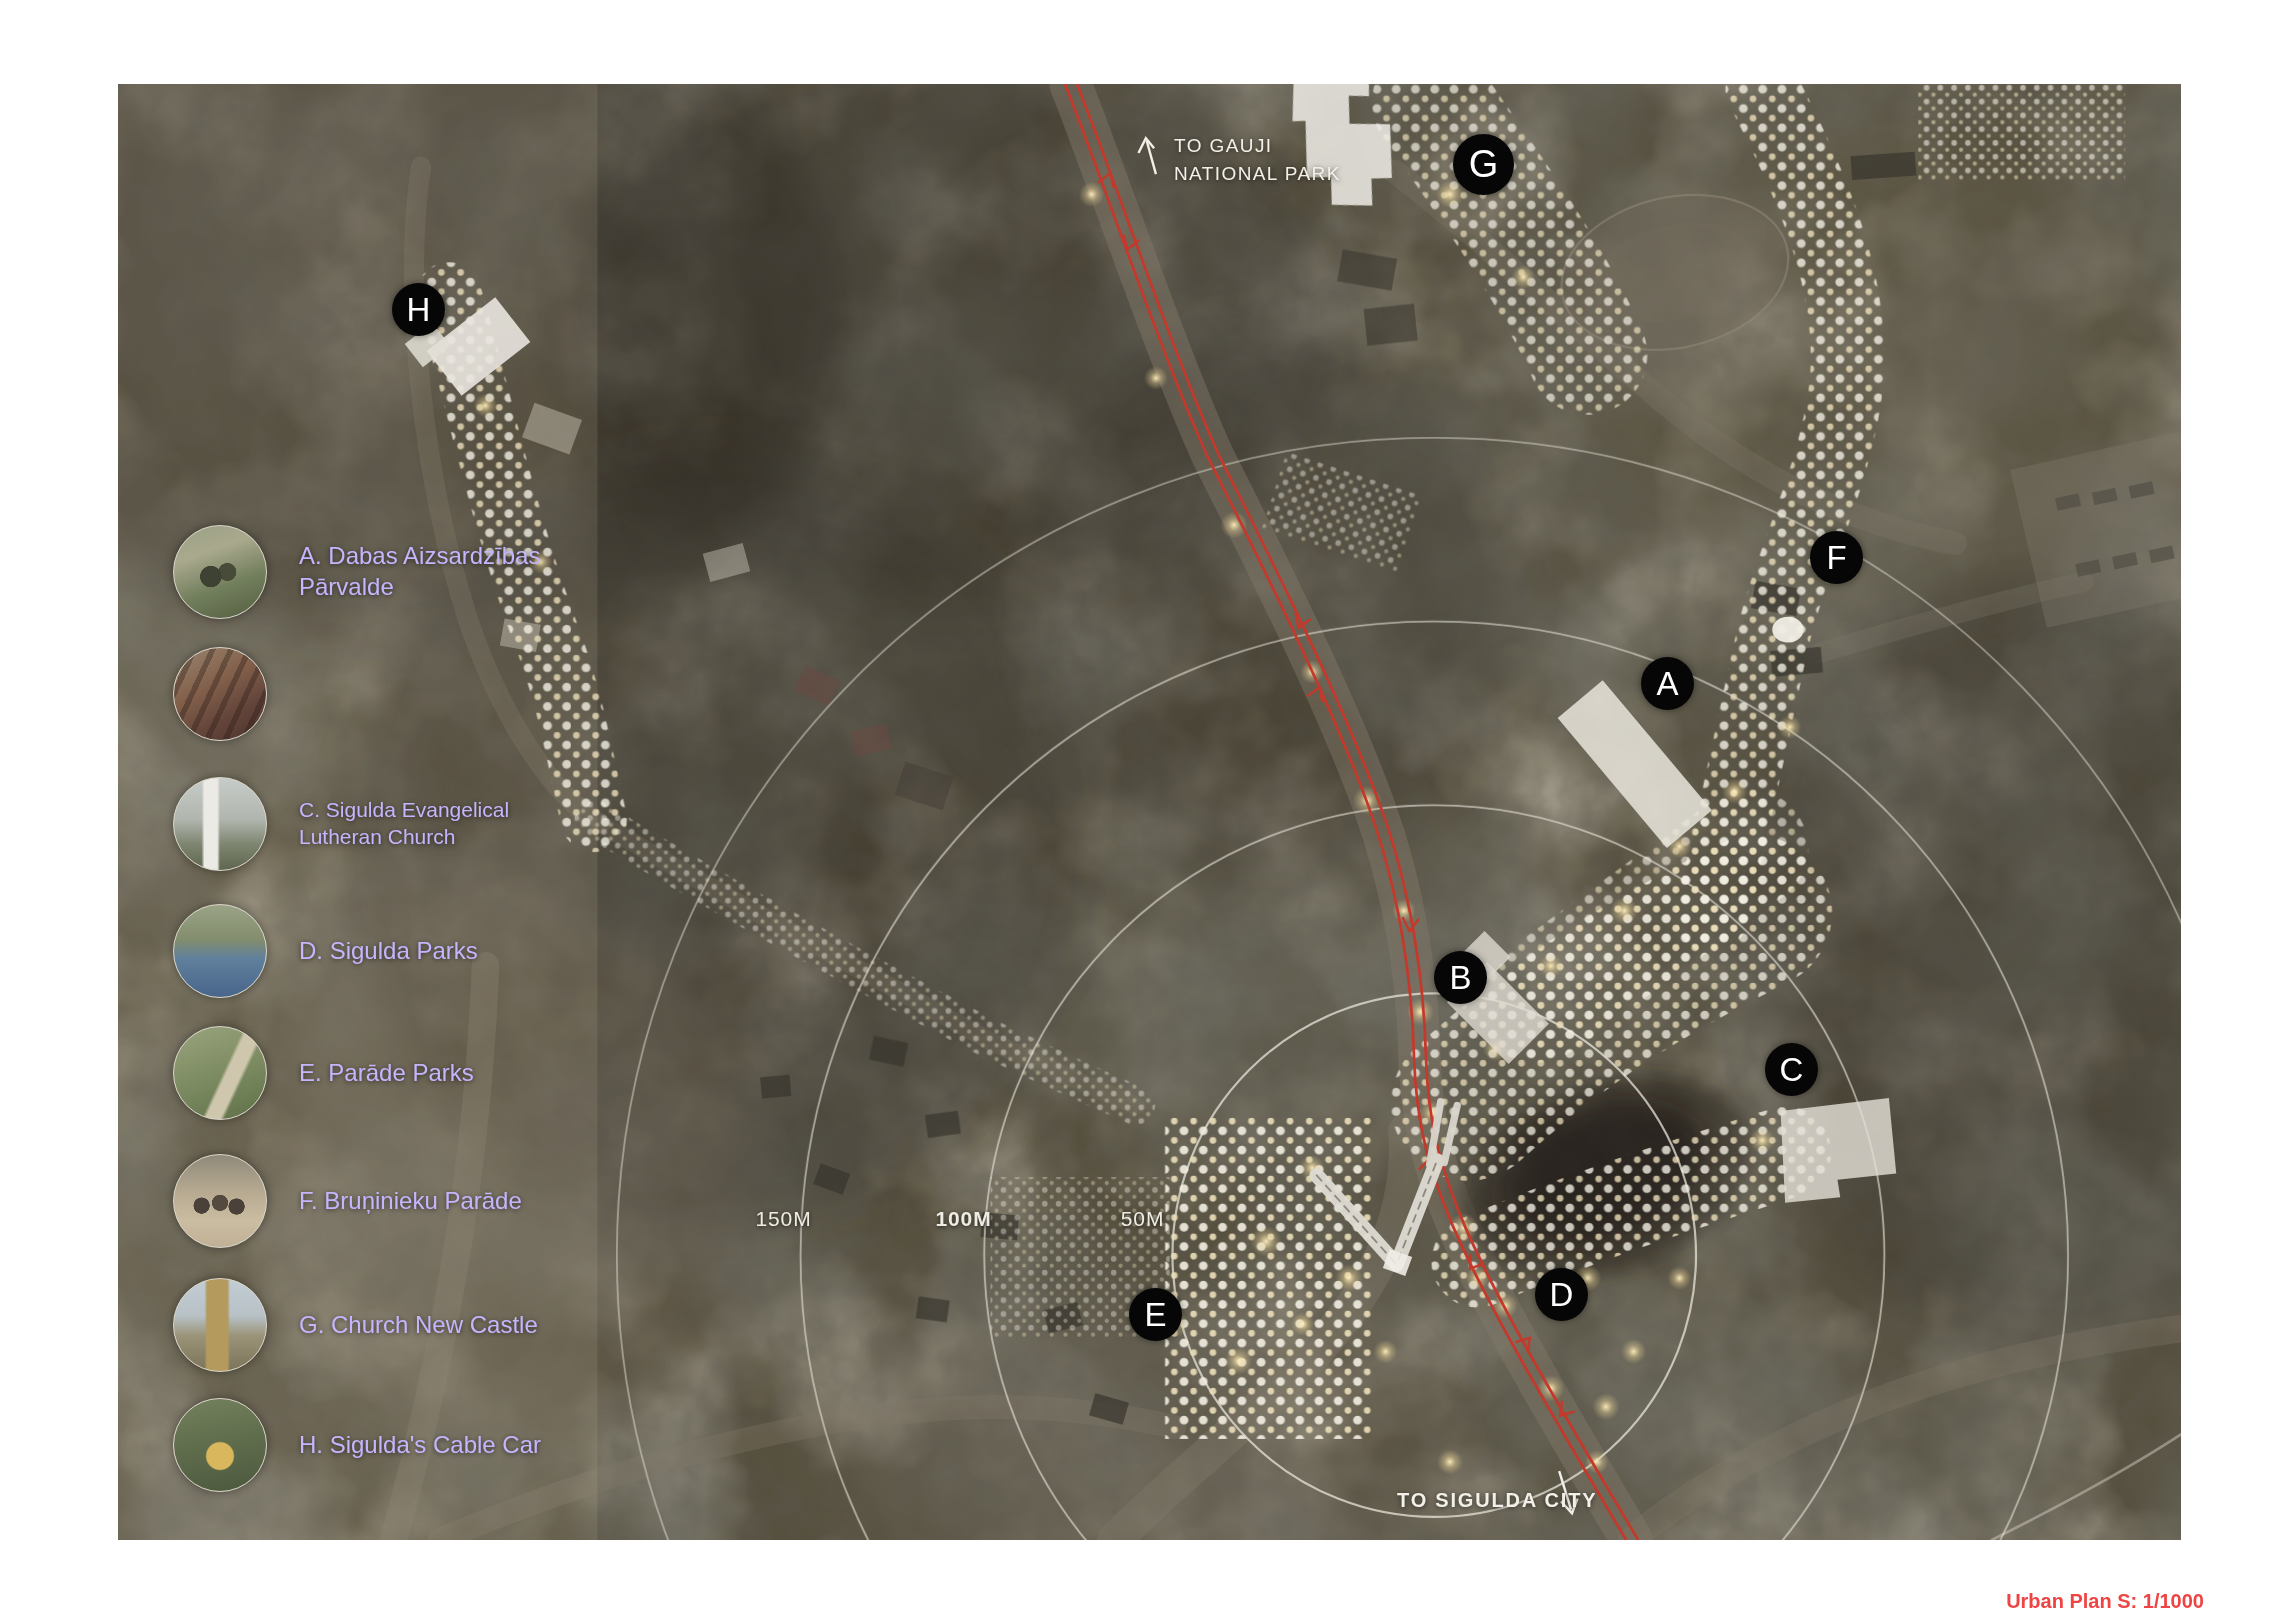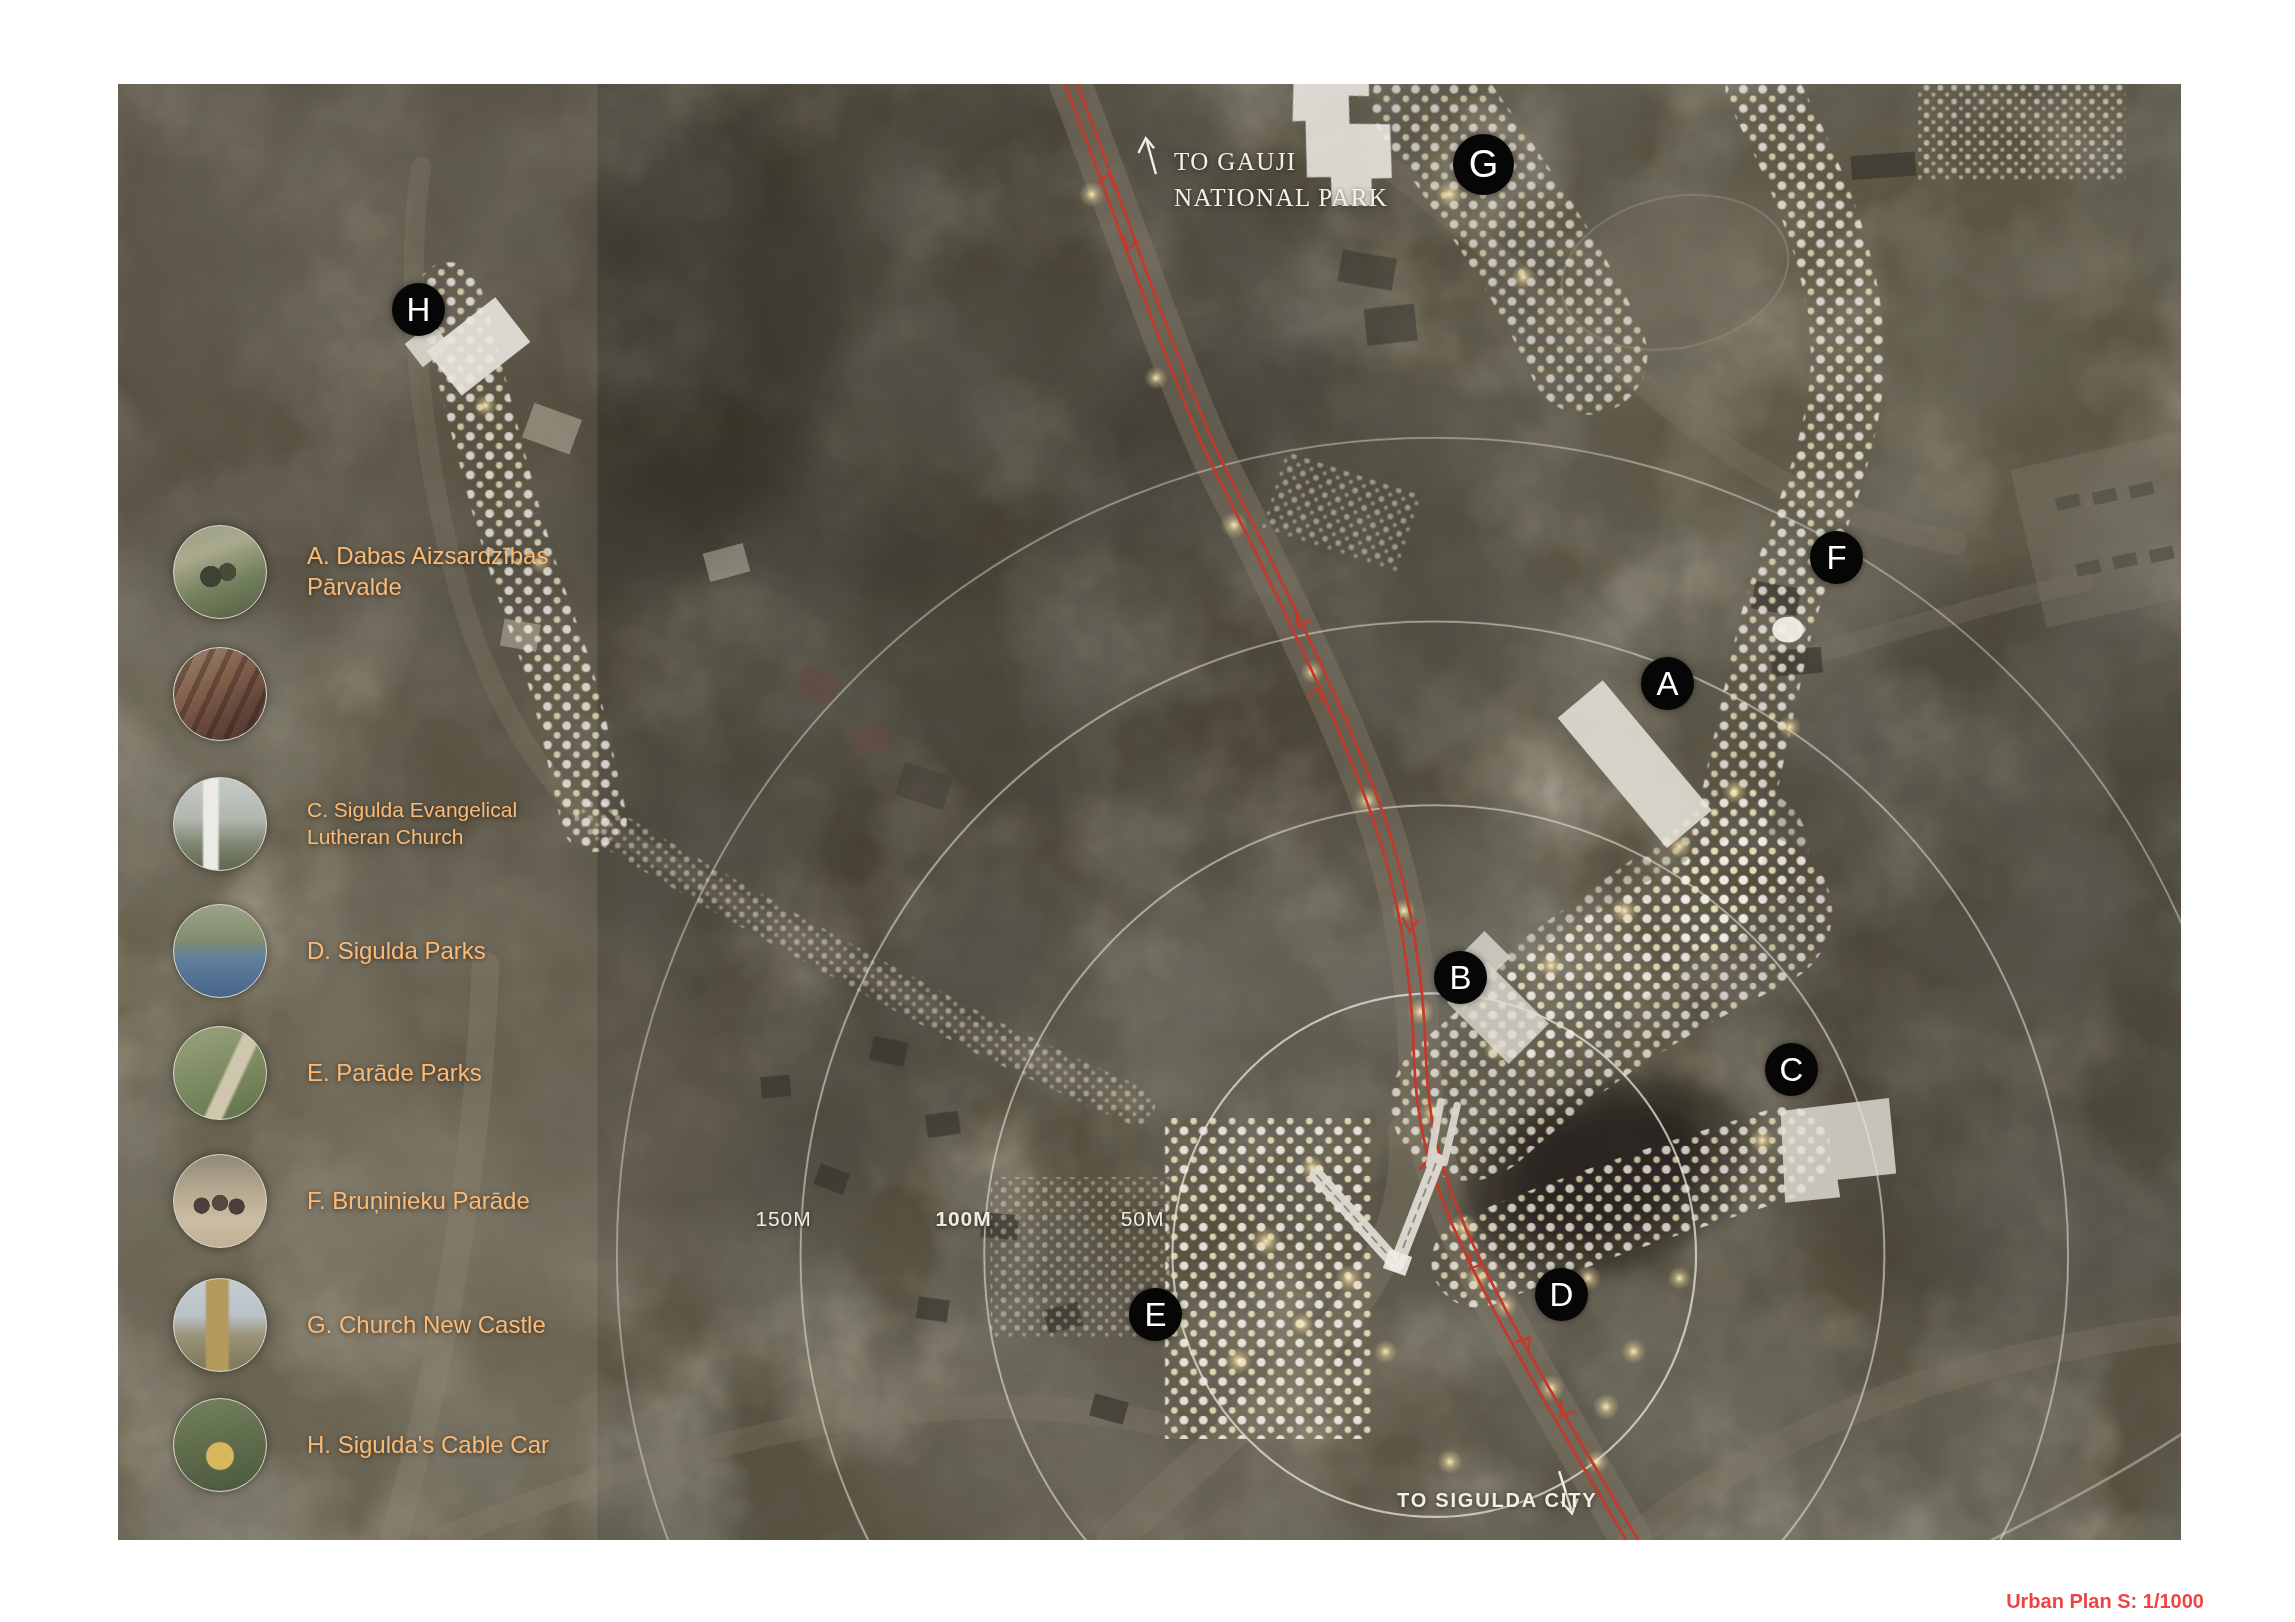--- a/index.html
+++ b/index.html
@@ -5,21 +5,21 @@
   html,body{margin:0;padding:0;background:#ffffff;}
   #page{position:relative;width:2296px;height:1623px;background:#ffffff;overflow:hidden;
         font-family:"Liberation Sans", sans-serif;}
   #map{position:absolute;left:118px;top:84px;width:2063px;height:1456px;background:#56503f;overflow:hidden;}
   #map svg{position:absolute;left:0;top:0;}
 
   
   .legend-item{position:absolute;left:55px;display:flex;align-items:center;}
   .thumb{width:92px;height:92px;border-radius:50%;border:1.8px solid #d9d5c9;flex:none;
          box-shadow:0 0 9.2px rgba(0,0,0,.4);}
-  .legend-label{margin-left:40px;width:262px;color:#fdba74;font-size:24px;line-height:1.28;
+  .legend-label{margin-left:32px;width:262px;color:#c4b5fd;font-size:24px;line-height:1.28;
                 text-shadow:0 0.9px 5.5px rgba(0,0,0,.6);}
   .legend-item.small .legend-label{font-size:21px;}
   .thumb-a{background:radial-gradient(circle 11px at 40% 55%, #3d4233 95%, transparent), radial-gradient(circle 9.2px at 58% 50%, #474b38 95%, transparent), linear-gradient(160deg,#98a083 0%,#aaa98e 30%,#73805e 62%,#525d3e 100%);}
   .thumb-b{background:repeating-linear-gradient(115deg, rgba(40,25,20,.35) 0 5.5px, transparent 5.5px 16.5px), linear-gradient(150deg,#9b8670 0%,#82604b 40%,#63443a 70%,#4c342c 100%);}
   .thumb-c{background:linear-gradient(90deg, transparent 30%, #eceae4 33% 47%, transparent 50%), linear-gradient(180deg,#c6cbc8 0%,#b0b6ae 45%,#7e8671 72%,#5e664f 100%);}
   .thumb-d{background:linear-gradient(180deg,#9aa386 0%,#828d6d 38%,#60809d 58%,#48658b 100%);}
   .thumb-e{background:linear-gradient(115deg, transparent 52%, #cfc7ad 55% 66%, transparent 69%), linear-gradient(160deg,#9aa47e 0%,#7a895f 55%,#5e7048 100%);}
   .thumb-f{background:radial-gradient(circle 8.3px at 30% 55%, #4a423a 95%, transparent), radial-gradient(circle 8.3px at 50% 52%, #544a40 95%, transparent), radial-gradient(circle 8.3px at 68% 56%, #4a423a 95%, transparent), linear-gradient(180deg,#8f8a7a 0%,#b5a890 38%,#cbbda1 72%,#bfb096 100%);}
   .thumb-g{background:linear-gradient(90deg, transparent 33%, #b59a5e 36% 58%, transparent 61%), linear-gradient(180deg,#c2cdd4 0%,#b7c1c6 40%,#9b9378 62%,#7c7458 100%);}
   .thumb-h{background:radial-gradient(circle 14.7px at 50% 62%, #d9b75c 90%, transparent), linear-gradient(170deg,#74815d 0%,#5f6c4c 50%,#4c583d 100%);}
@@ -33,21 +33,21 @@
   #mk-d{left:1417px;top:1184px;} #mk-e{left:1011px;top:1204px;} #mk-f{left:1692px;top:447px;}
   #mk-g{left:1335px;top:50px;}  #mk-h{left:274px;top:199px;}
 
   
   .scale-label{position:absolute;width:83px;text-align:center;color:#efece3;font-size:21px;
                letter-spacing:0.9px;text-shadow:0 0.9px 4.6px rgba(0,0,0,.65);}
   #sl-150{left:624px;top:1123px;} #sl-100{left:804px;top:1123px;font-weight:bold;} #sl-50{left:983px;top:1123px;}
 
   
   .anno{position:absolute;color:#f3f0e9;text-shadow:0 0.9px 5.5px rgba(0,0,0,.6);}
-  #anno-park{left:1056px;top:60px;font-size:25px;letter-spacing:1.4px;line-height:1.45;font-family:Liberation Serif, serif;}
+  #anno-park{left:1056px;top:48px;font-size:19px;letter-spacing:1.4px;line-height:1.45;}
   #anno-city{left:1279px;top:1405px;font-size:20px;letter-spacing:1.8px;font-weight:bold;}
 
   
   #caption{position:absolute;right:92px;top:1548px;font-size:20px;font-weight:700;color:#ef4444;margin-top:42px;}
 </style>
 </head>
 <body>
 
 <div id="page">
 

